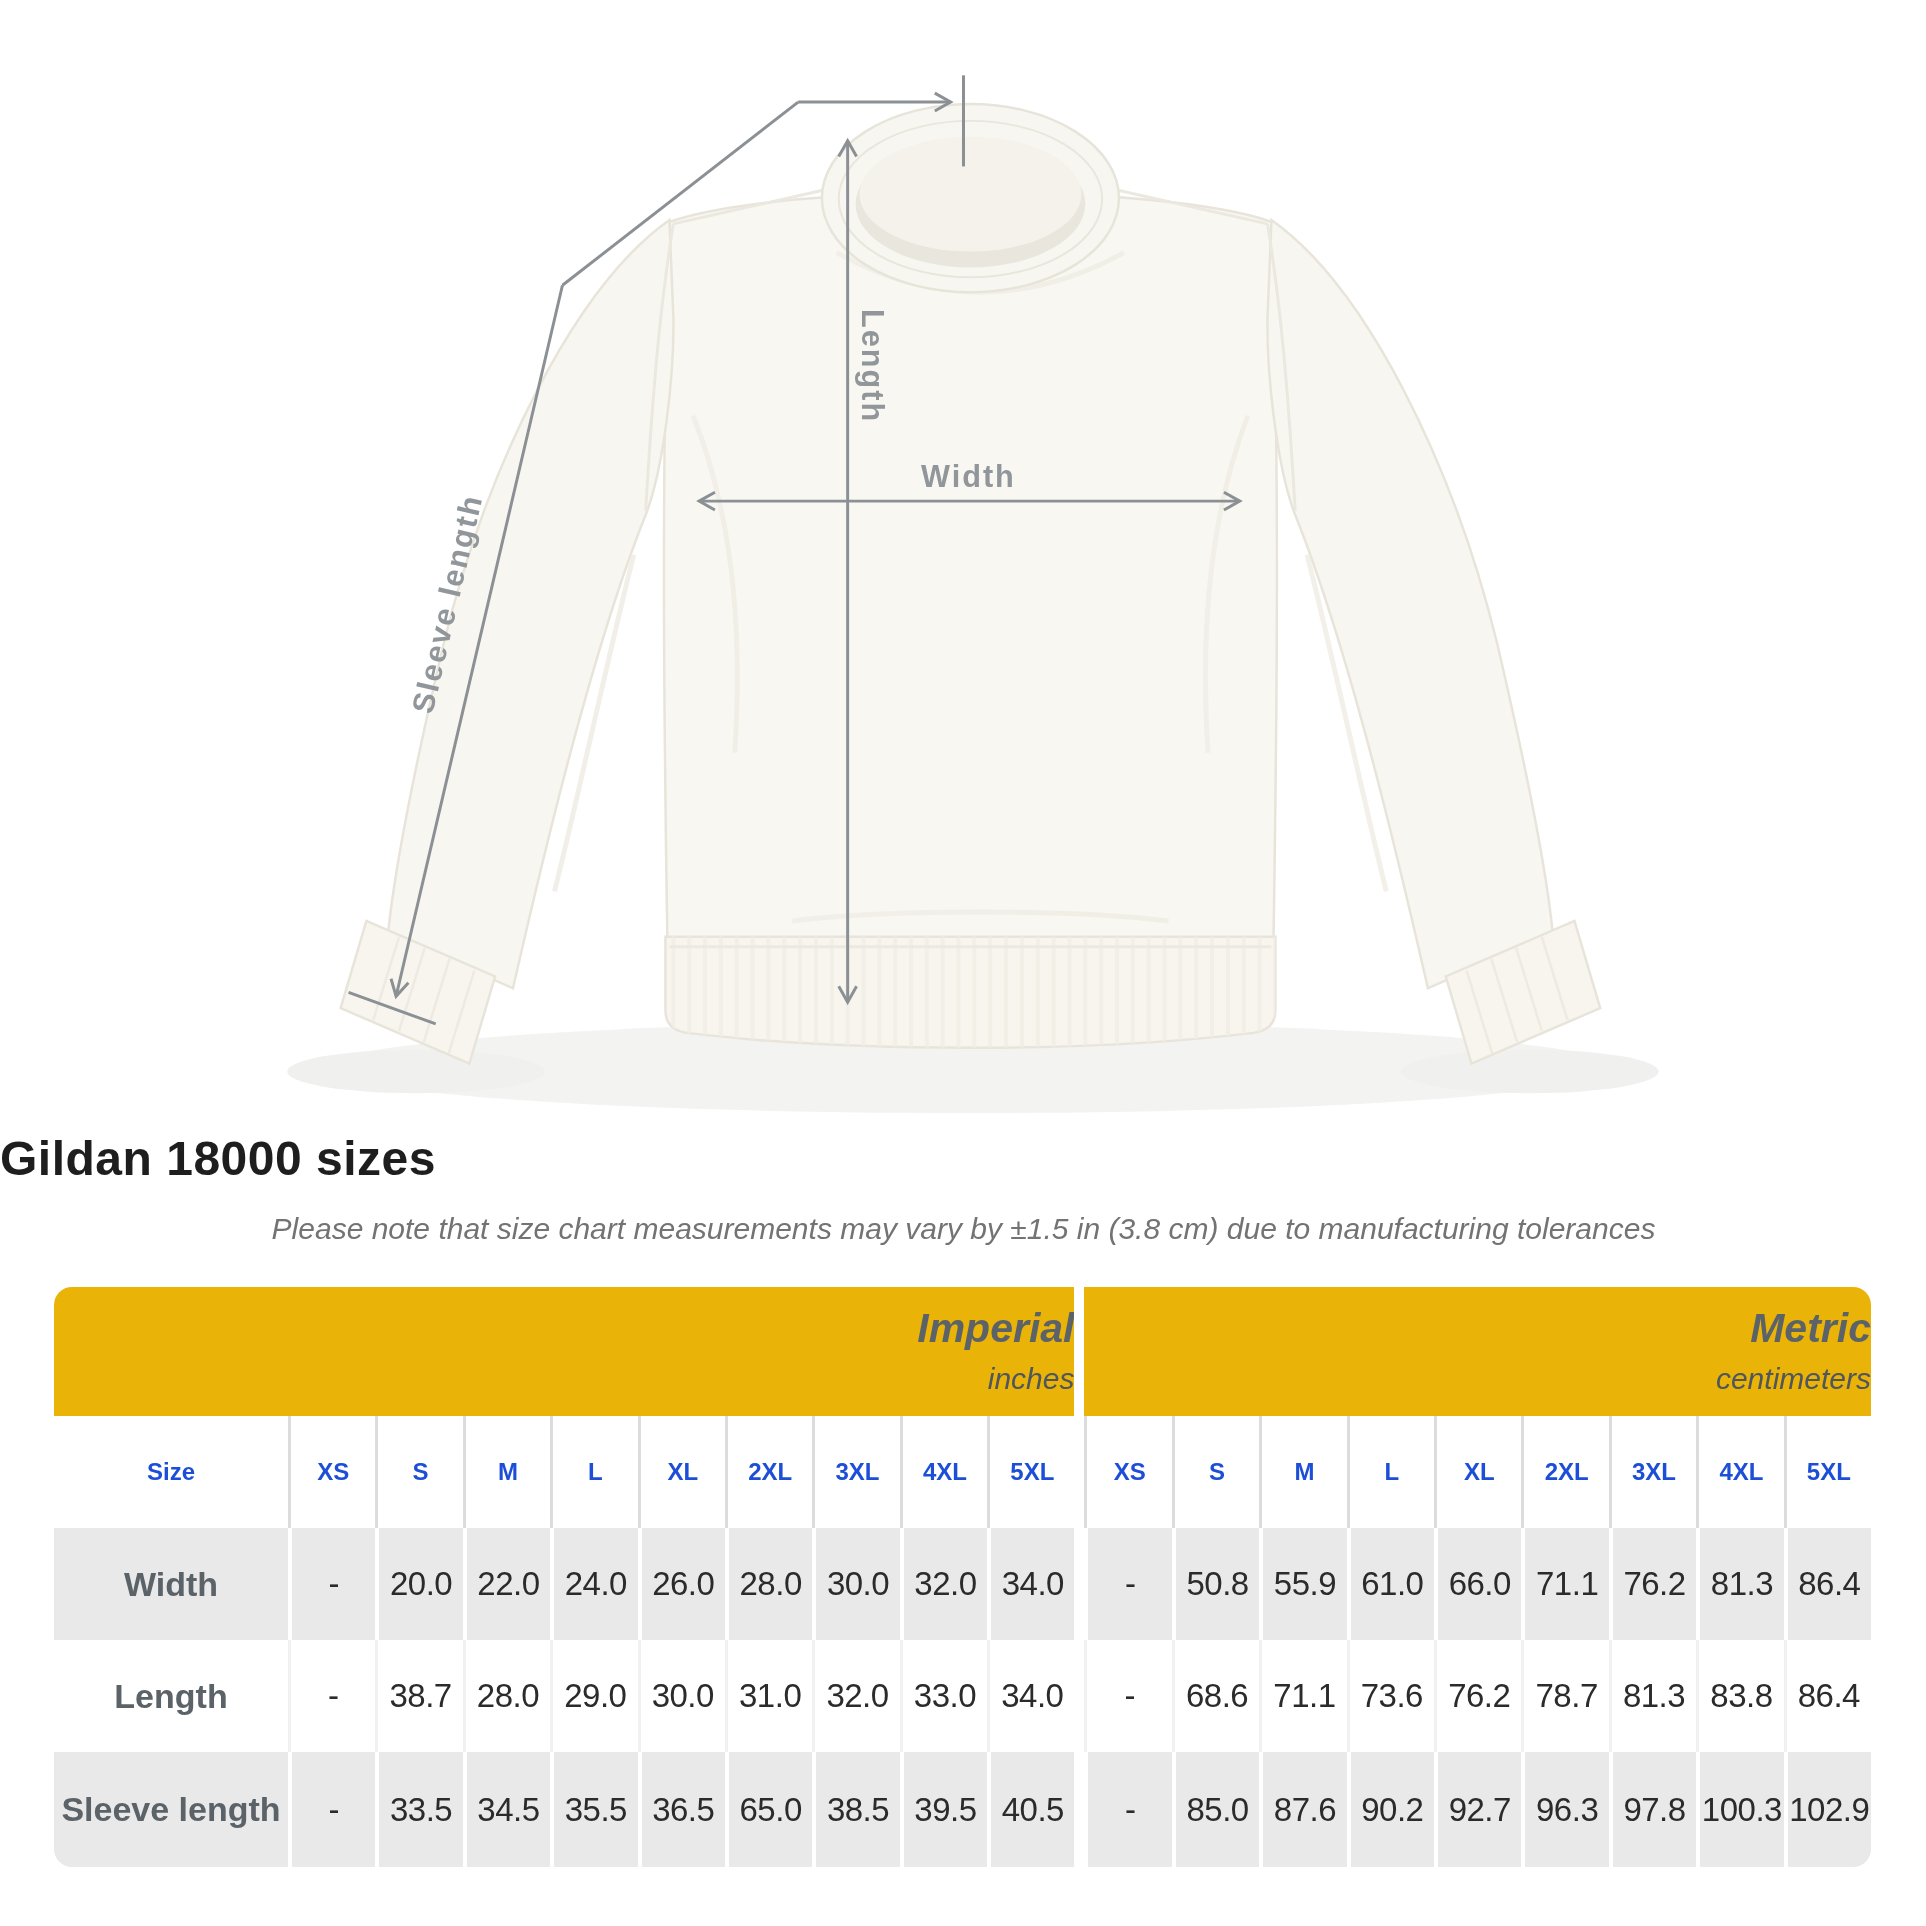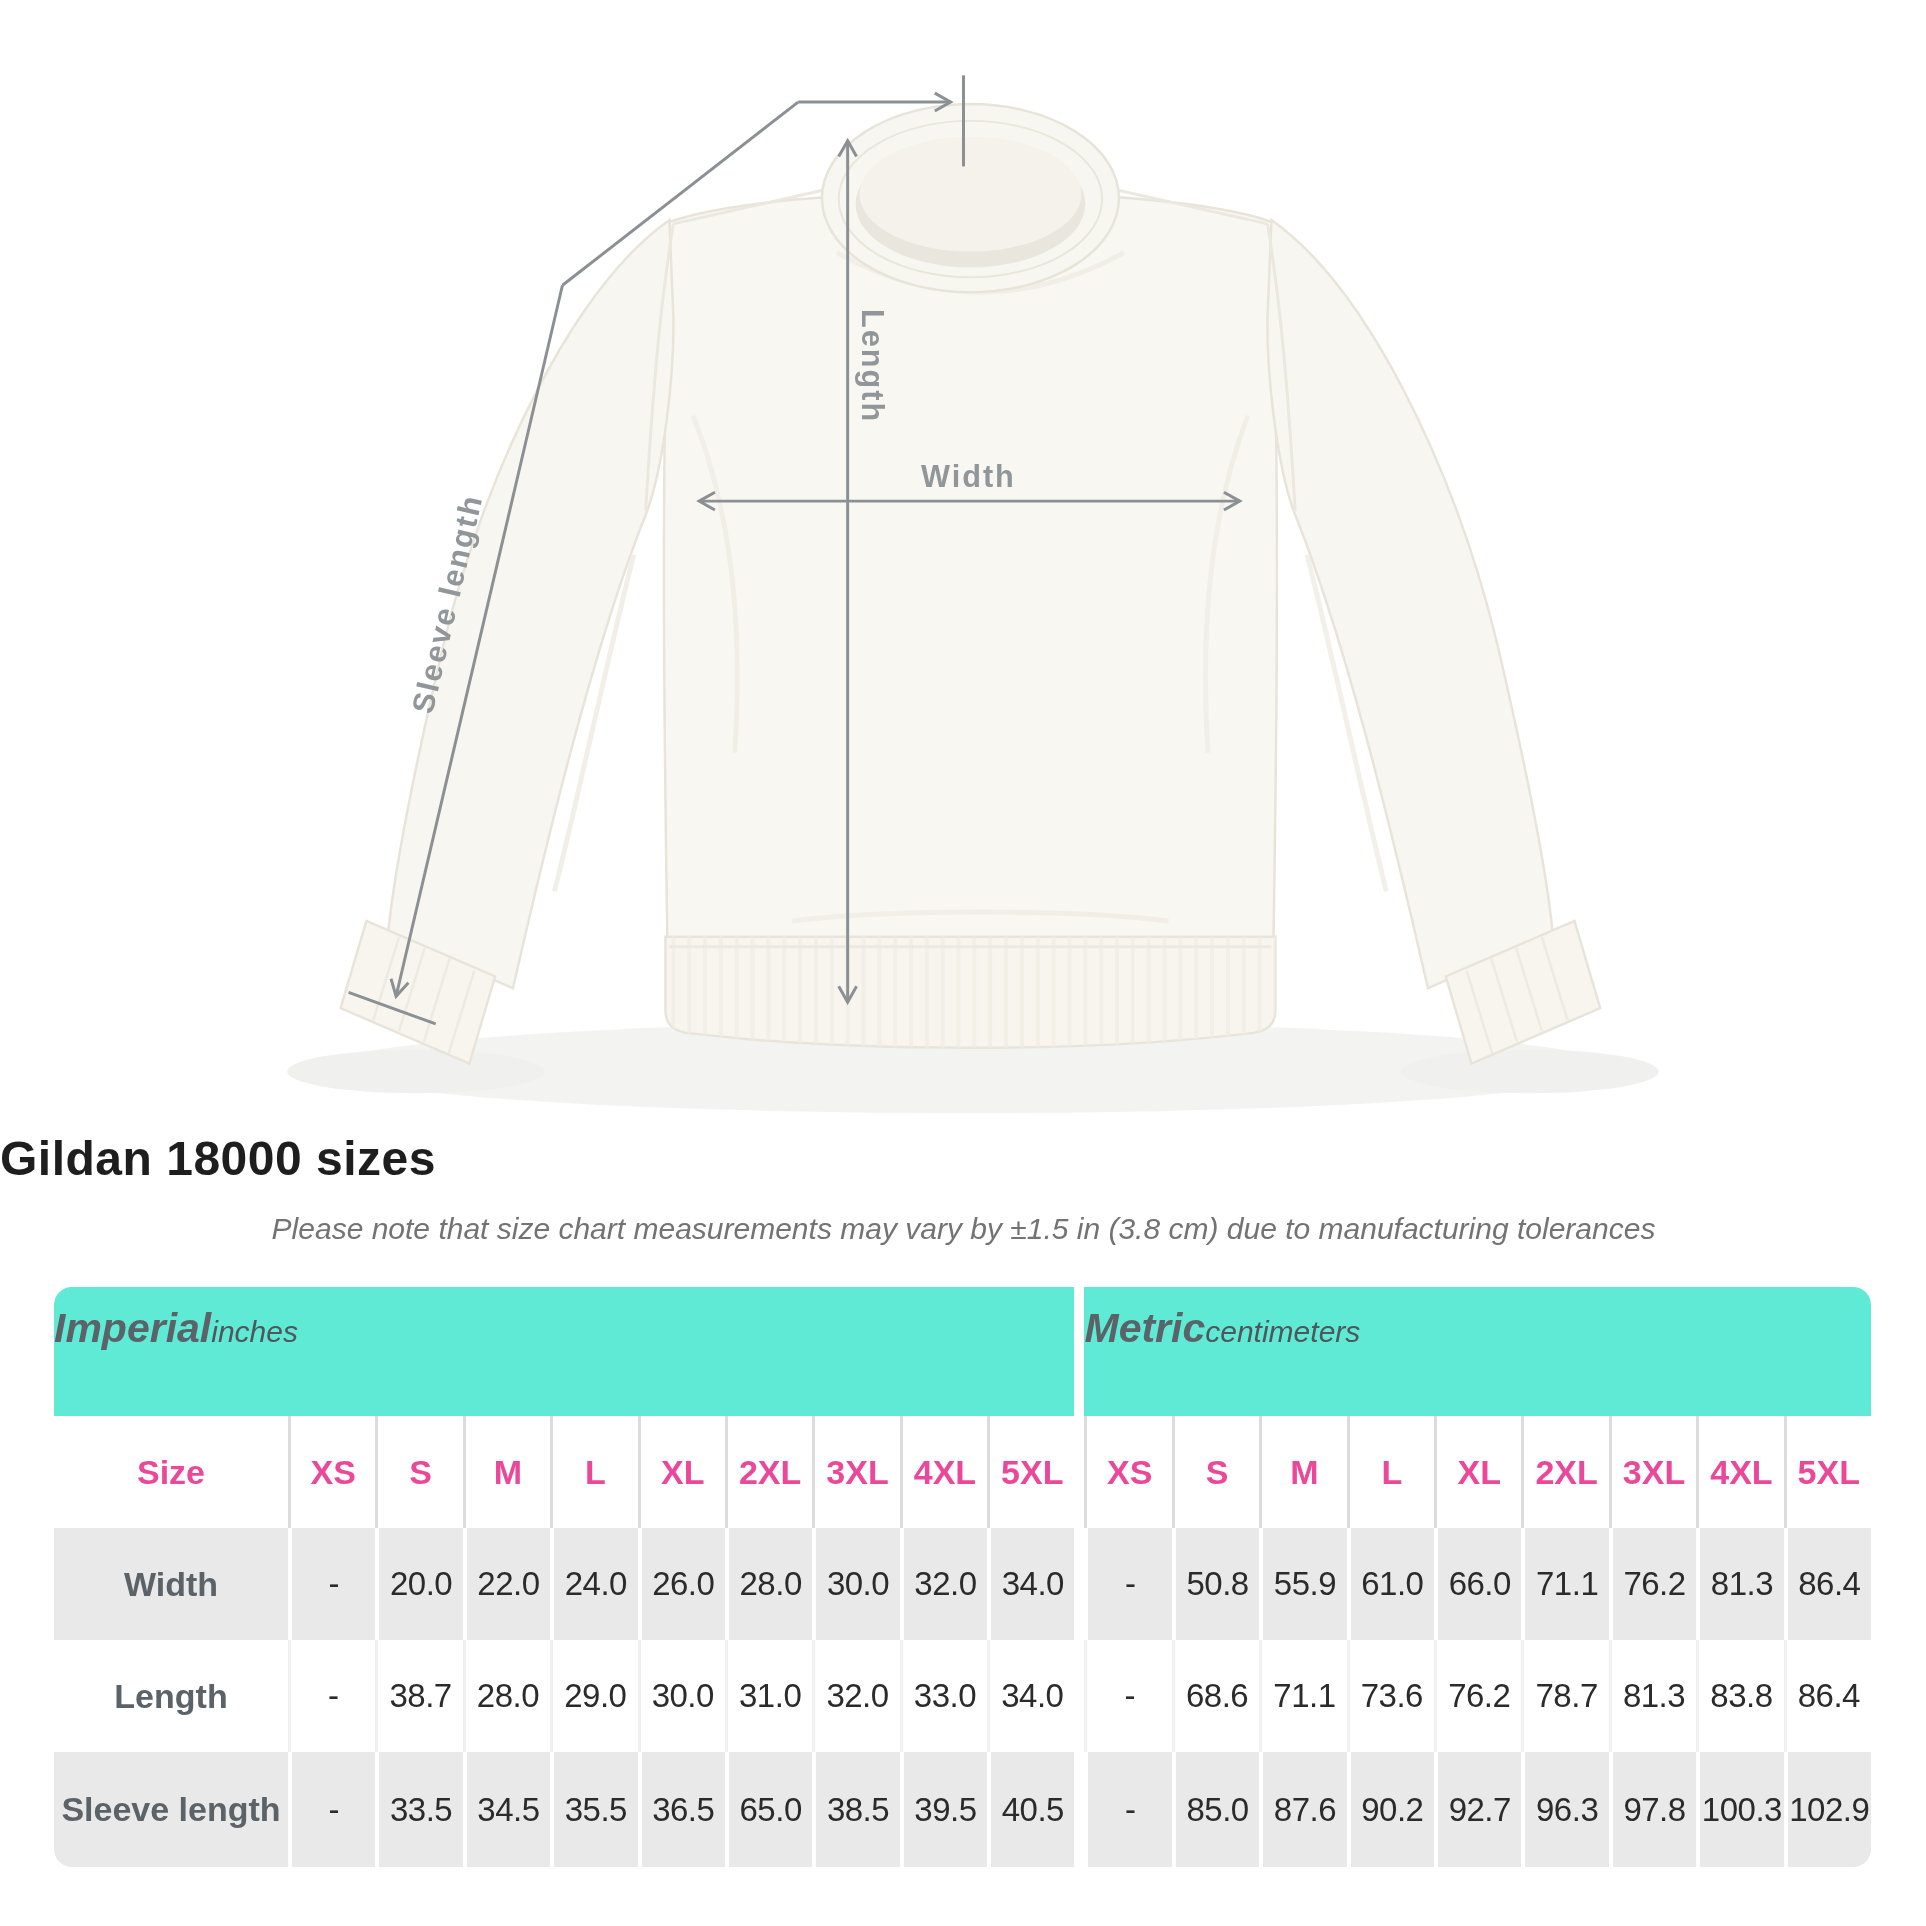--- a/index.html
+++ b/index.html
@@ -10,30 +10,30 @@
 
   .title{position:absolute;left:0;top:1131px;width:100%;text-align:left;
          font-size:48px;font-weight:bold;color:#1e1e1e;letter-spacing:0.5px;}
   .subtitle{position:absolute;left:0;top:1212px;width:100%;text-align:center;
             font-size:30px;font-style:italic;color:#737373;}
 
   .tbl{position:absolute;left:54px;top:1287px;width:1817px;
        display:grid;grid-template-columns:234px repeat(9,1fr) 10px repeat(9,1fr);
        grid-template-rows:129px 112px 112px 112px 115px;
        border-radius:18px;overflow:hidden;background:#fff;}
-  .group{background:#5eead4;display:flex;flex-direction:row;align-items:flex-start;
+  .group{background:#eab308;display:flex;flex-direction:column;align-items:flex-end;
          padding-top:18px;box-sizing:border-box;}
   .group.imperial{grid-column:1/11;}
   .group.metric{grid-column:12/21;}
   .gap0{grid-column:11/12;background:#fff;}
   .gname{font-size:41px;font-weight:bold;font-style:italic;color:#5b6369;}
   .gunit{font-size:30px;font-style:italic;color:#4f565c;margin-top:10px;}
 
   .cell{display:flex;align-items:center;justify-content:center;white-space:nowrap;}
-  .hc{background:#fff;border-left:3px solid #dcdcdc;font-size:34px;font-weight:bold;color:#ec4899;}
+  .hc{background:#fff;border-left:3px solid #dcdcdc;font-size:24px;font-weight:bold;color:#1d4ed8;}
   .hc.first{border-left:none;}
   .rl{font-size:34px;font-weight:bold;color:#5b6369;}
   .dc{font-size:33px;color:#2b2b2b;letter-spacing:-0.5px;}
   .rowg{background:#e9e9e9;}
   .roww{background:#ffffff;}
   .dc.rowg{border-left:4px solid #fff;}
   .dc.roww{border-left:3px solid #f1f1f1;}
   .gapc{background:#fff;}
 
   .annot-text{font-family:"Liberation Sans","DejaVu Sans",sans-serif;font-size:31px;

